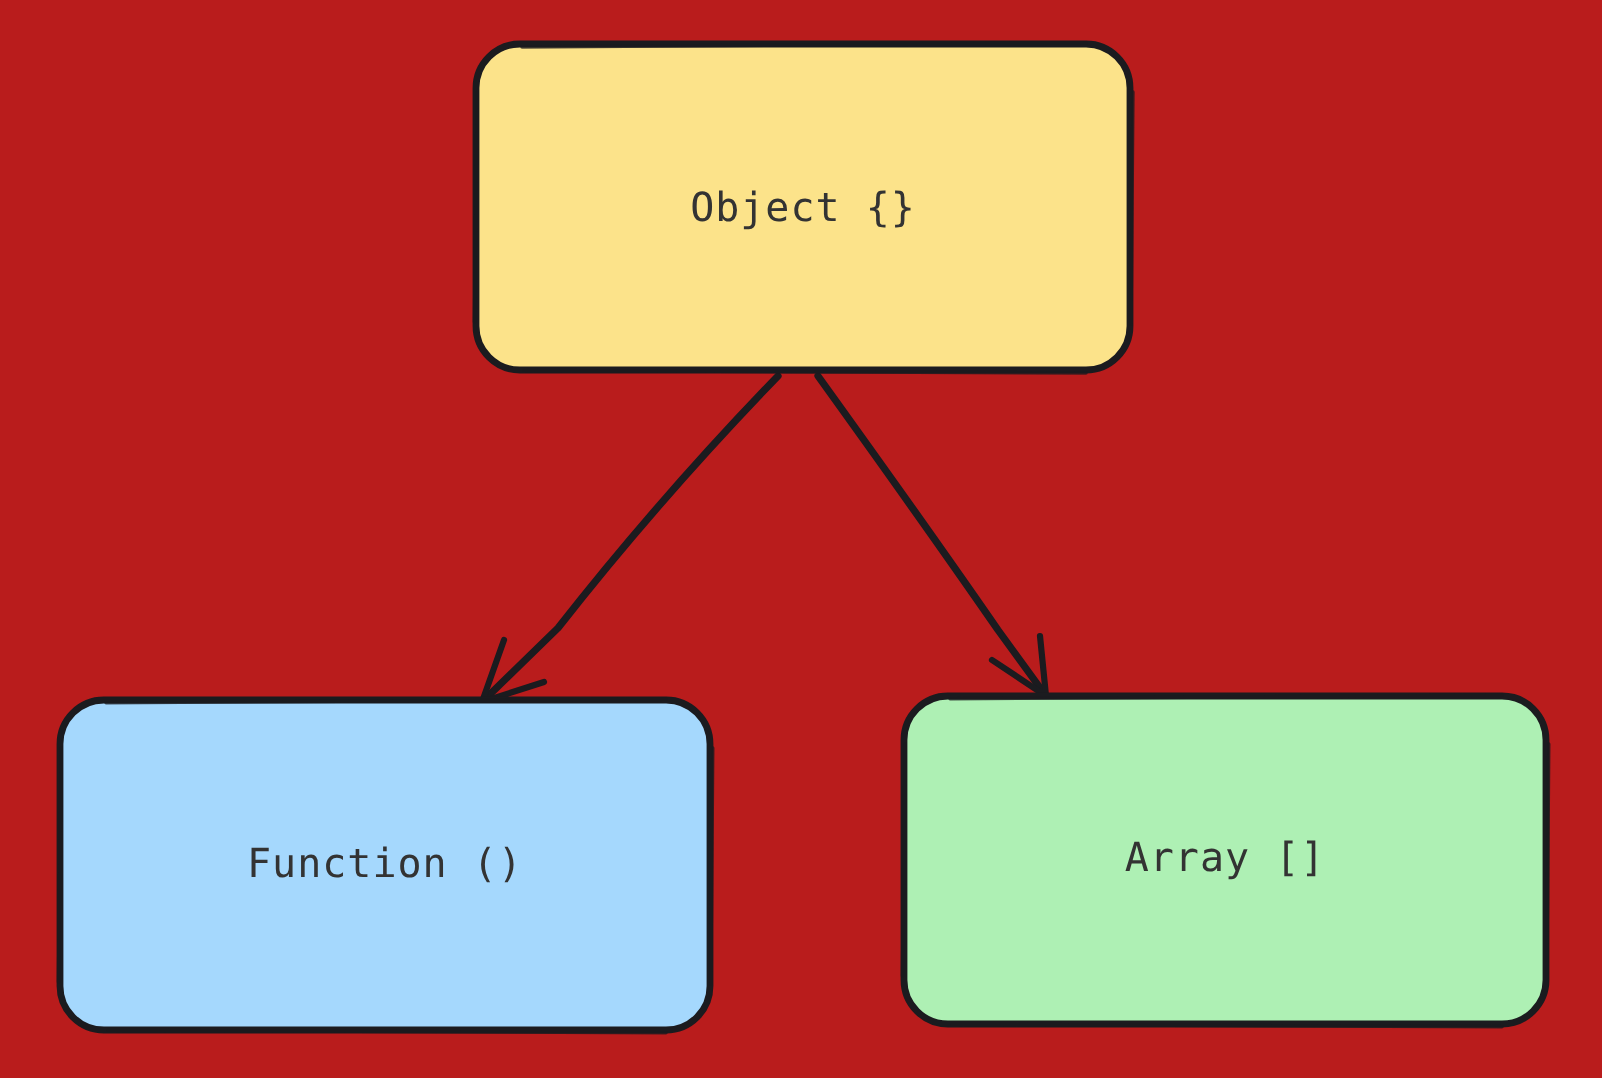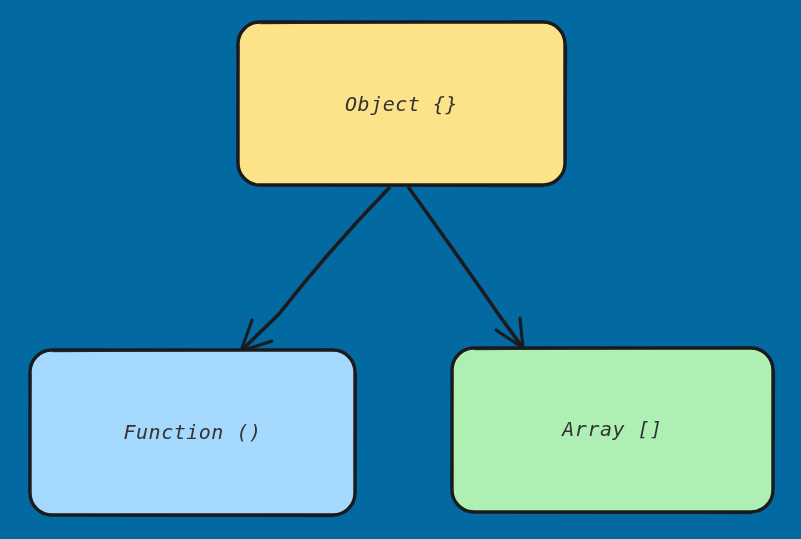--- a/index.html
+++ b/index.html
@@ -8,23 +8,22 @@
     padding: 0;
     background: #ffffff;
   }
   body {
     font-family: "DejaVu Sans Mono", monospace;
   }
   #canvas {
     position: relative;
     width: 801px;
     height: 539px;
-    background: #0369a1;
+    background: #b91c1c;
     overflow: hidden;
-    font-style: italic;
   }
   #diagram-svg {
     position: absolute;
     top: 0;
     left: 0;
     width: 801px;
     height: 539px;
   }
   .node-label {
     font-family: "DejaVu Sans Mono", monospace;

